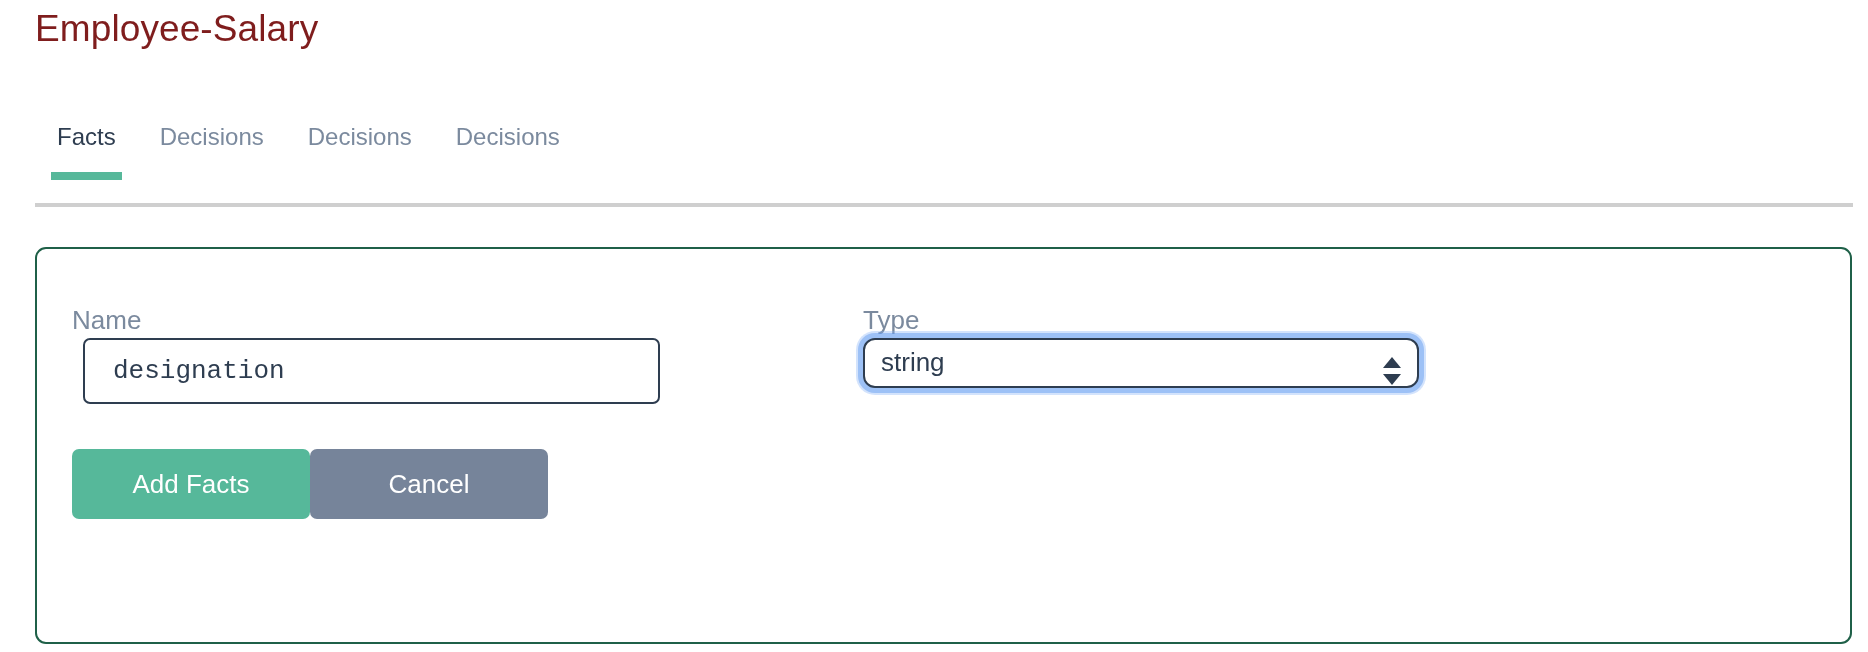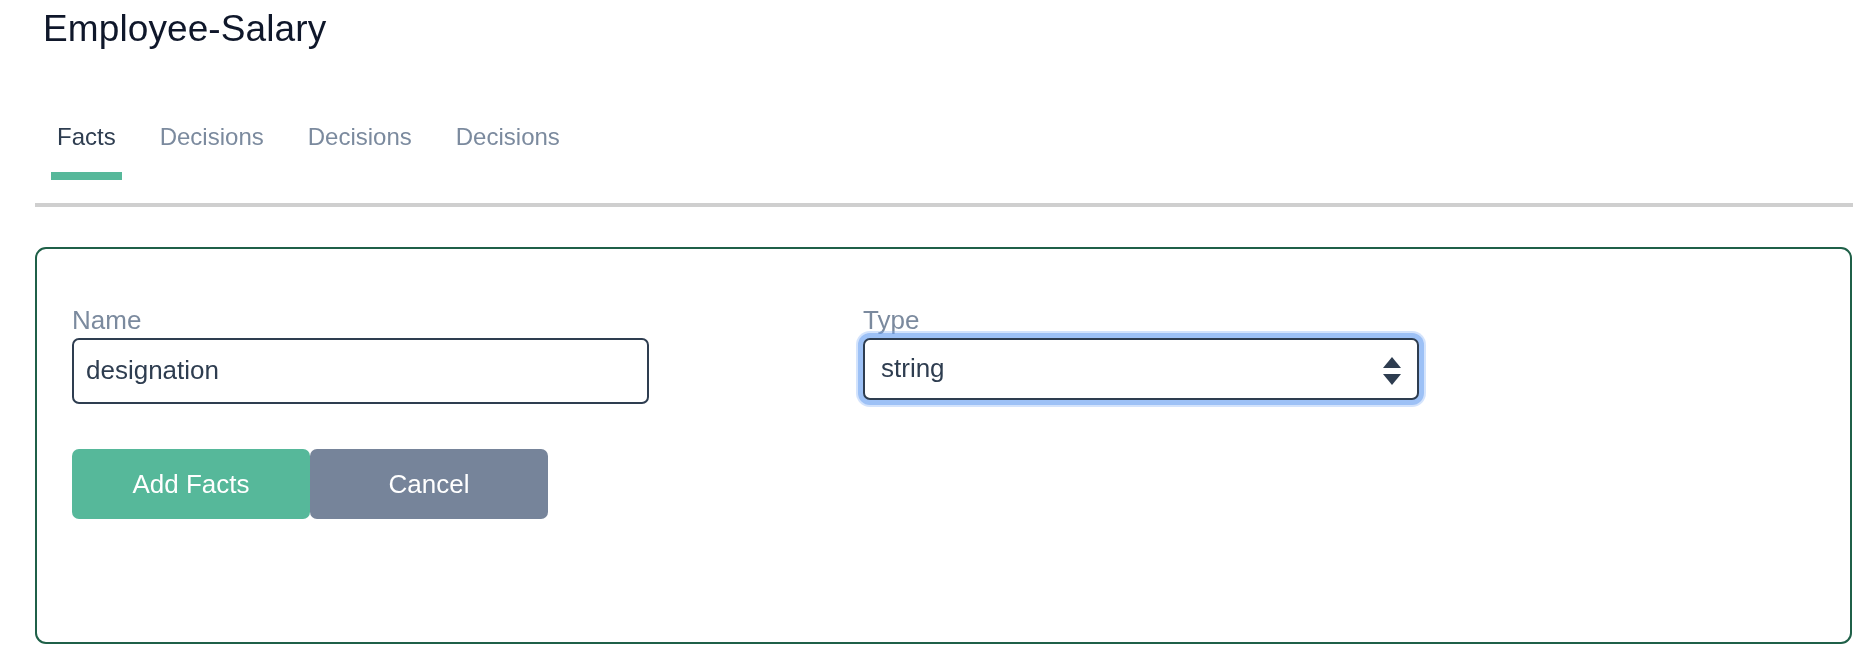--- a/index.html
+++ b/index.html
@@ -16,25 +16,24 @@
     position: relative;
   }
 
   
   .page-title {
     position: absolute;
     left: 35px;
     top: 7px;
     font-size: 37px;
     font-weight: 400;
-    color: #0f172a;
+    color: #7f1d1d;
     letter-spacing: 0.1px;
     line-height: 1.2;
     white-space: nowrap;
-    margin-left: 8px;
   }
 
   
   .tabbar {
     position: absolute;
     left: 35px;
     top: 110px;
     width: 1818px;
     height: 97px;
   }
@@ -113,47 +112,48 @@
     font-weight: 400;
     line-height: 1.3;
     display: block;
   }
 
   .text-input {
     box-sizing: border-box;
     display: block;
     width: 577px;
     height: 66px;
-    padding: 0 12px;
-    font-size: 26px;
-    font-family: Liberation Sans, sans-serif;
+    padding: 0 28px;
+    font-size: 26px;
+    font-family: Liberation Mono, monospace;
     color: #2e3d50;
     background: #ffffff;
     border: 2px solid #2e3d50;
     border-radius: 7px;
     outline: none;
+    margin-left: 11px;
   }
 
   .select-wrap {
     position: relative;
     width: 556px;
     height: 66px;
   }
   .select-input {
     box-sizing: border-box;
     display: block;
     width: 556px;
-    height: 62px;
+    height: 50px;
     padding: 0 50px 0 16px;
     font-size: 26px;
     font-family: "Liberation Sans", sans-serif;
     color: #2e3d50;
     background: #ffffff;
     border: 2px solid #2e3d50;
-    border-radius: 7px;
+    border-radius: 12px;
     outline: none;
     box-shadow: 0 0 0 5px rgba(90,150,240,0.45),
                 0 0 0 7px rgba(130,175,245,0.35);
     appearance: none;
     -webkit-appearance: none;
   }
   .select-stepper {
     position: absolute;
     right: 18px;
     top: 50%;

